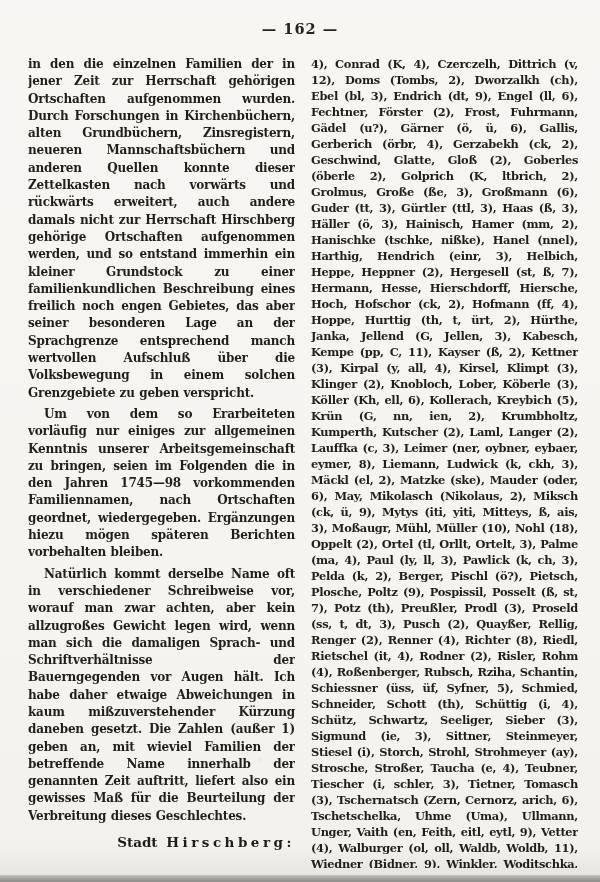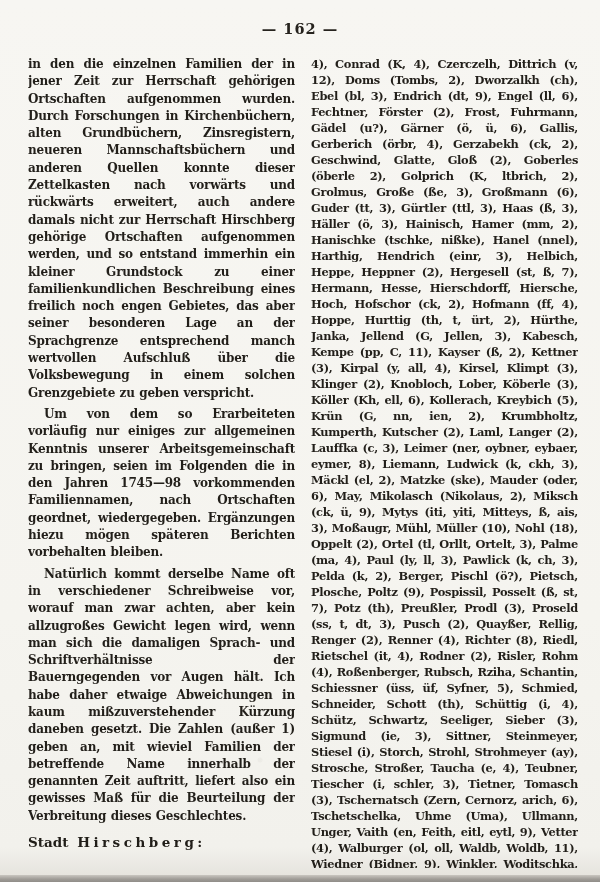--- a/index.html
+++ b/index.html
@@ -58,21 +58,21 @@
     letter-spacing: -0.2px;
   }
   .col-right .body-text {
     font-size: 11.4px;
     line-height: 16.0px;
     letter-spacing: -0.3px;
   }
   .indent { text-indent: 16px; }
   .section-heading {
     margin: 9px 0 5px 0;
-    text-align: left;
+    text-align: right;
     font-size: 13.5px;
     font-weight: 700;
     white-space: nowrap;
     color: #201d18;
   }
   .section-heading .spaced {
     letter-spacing: 3.5px;
     margin-left: 4px;
   }
   .scan-edge {

